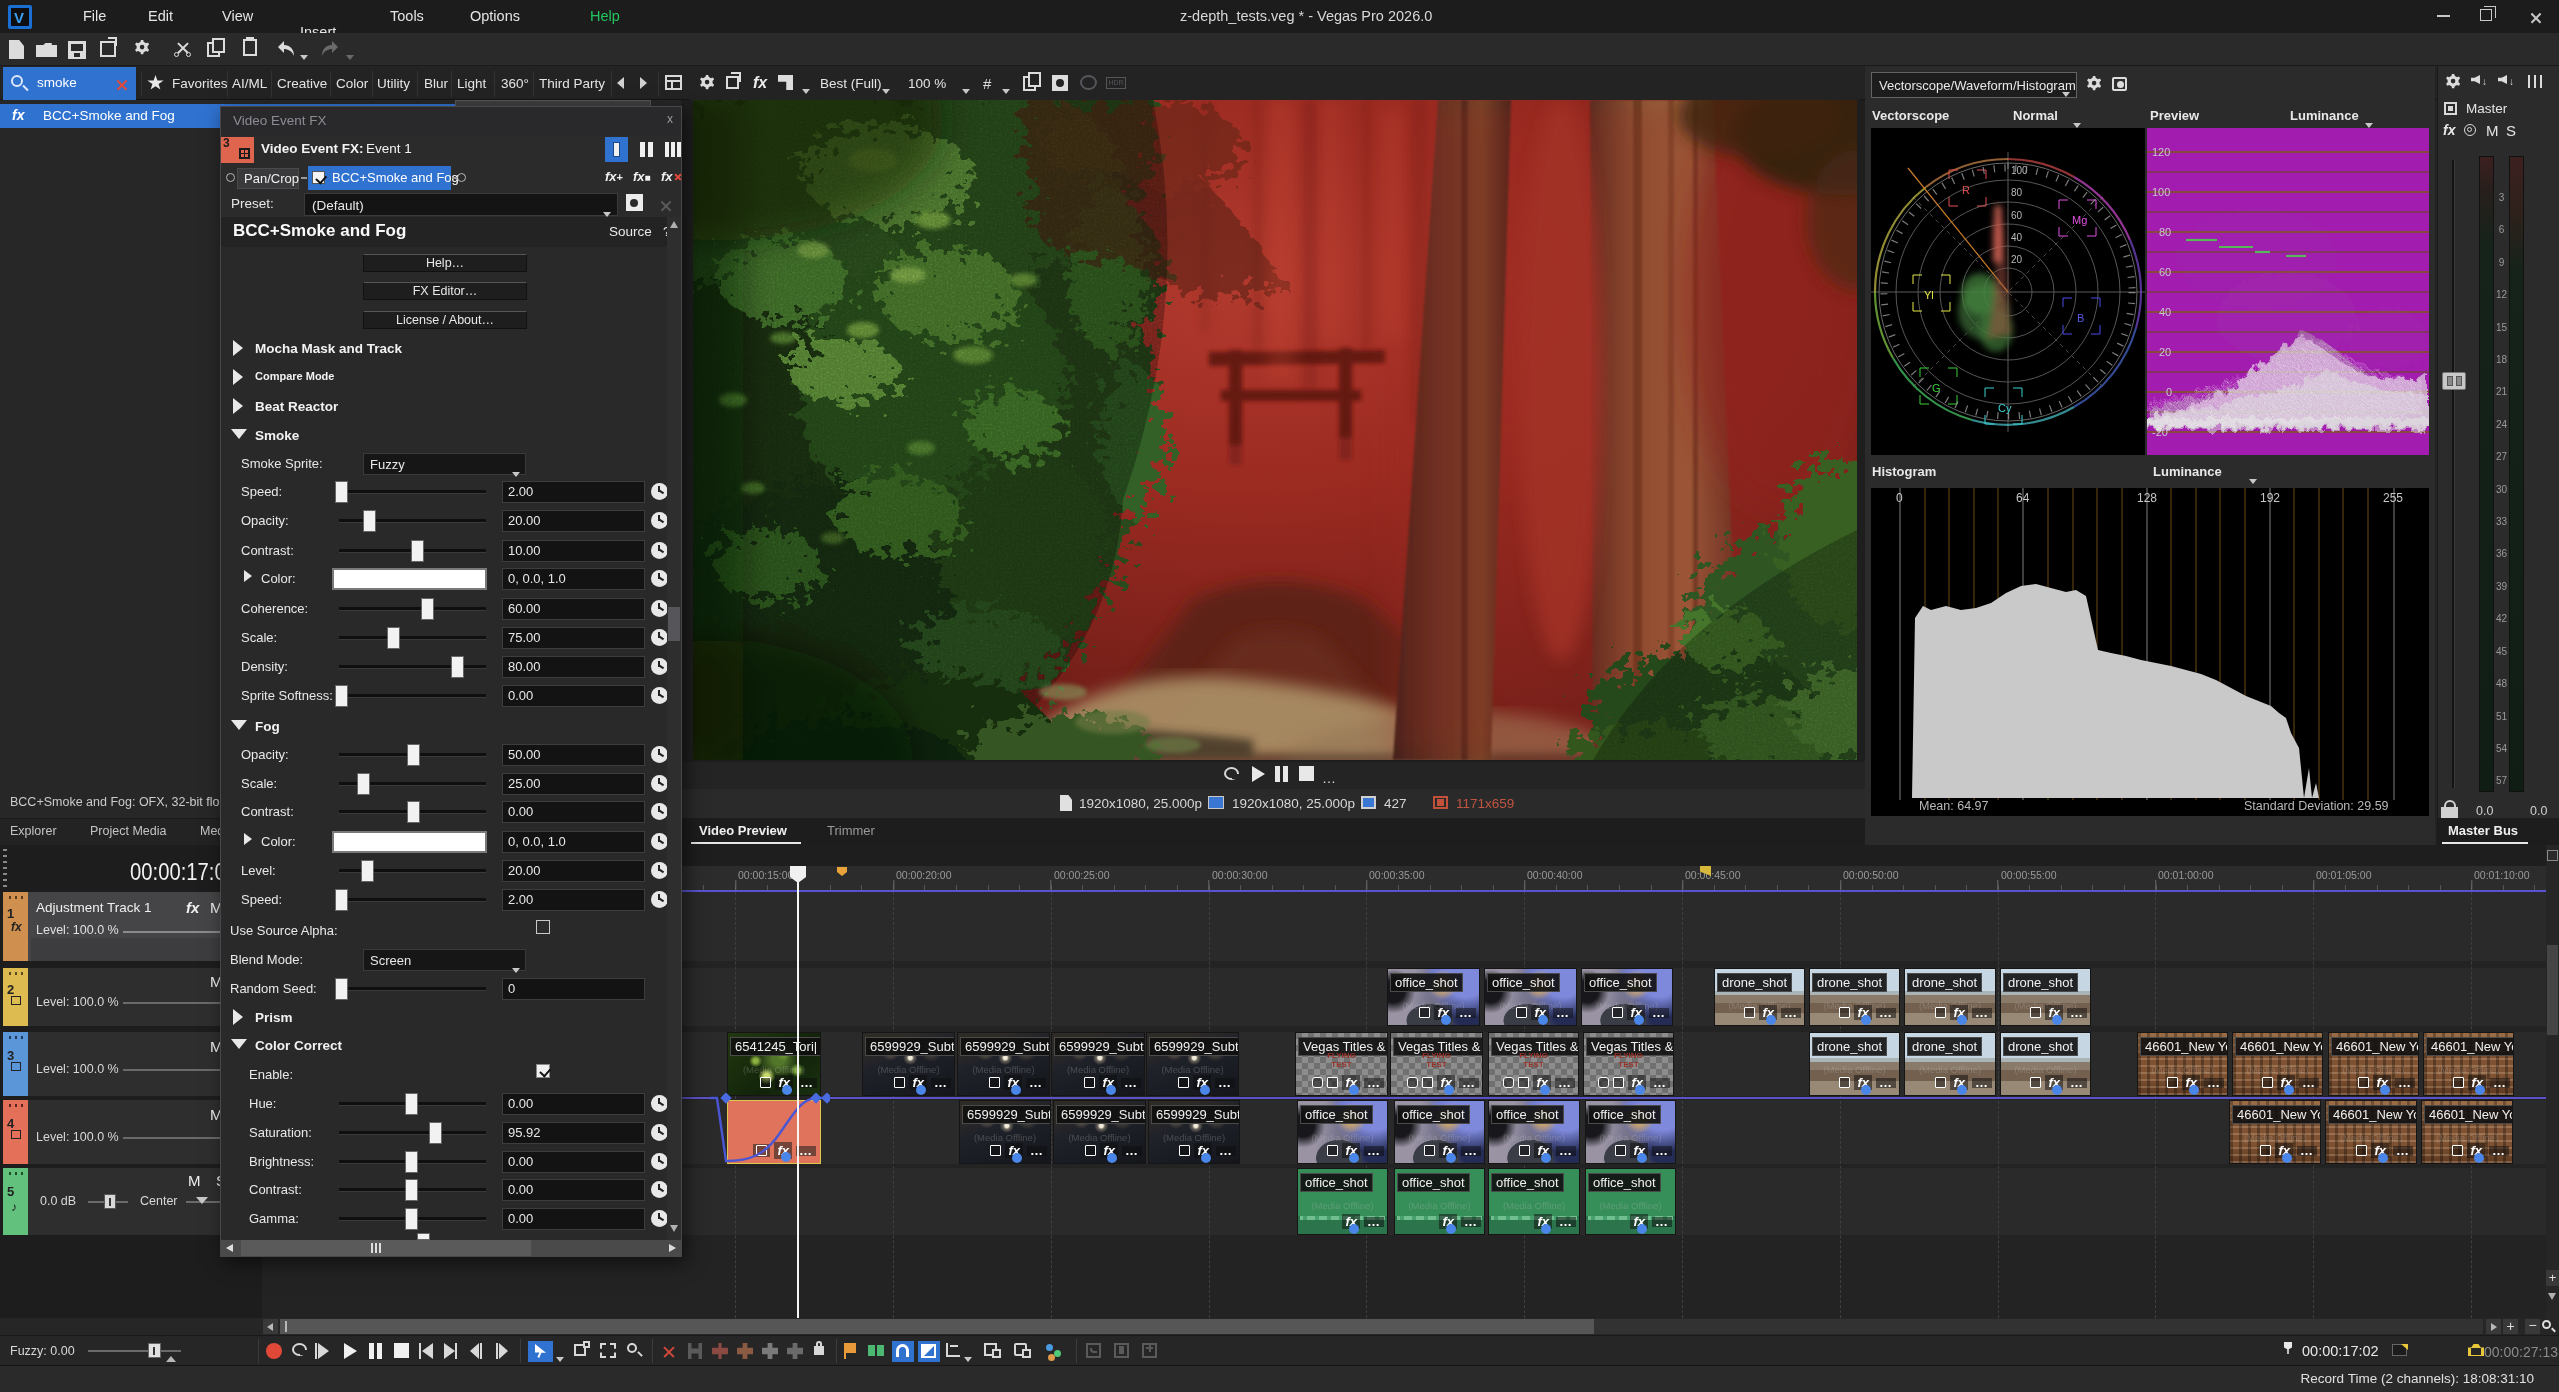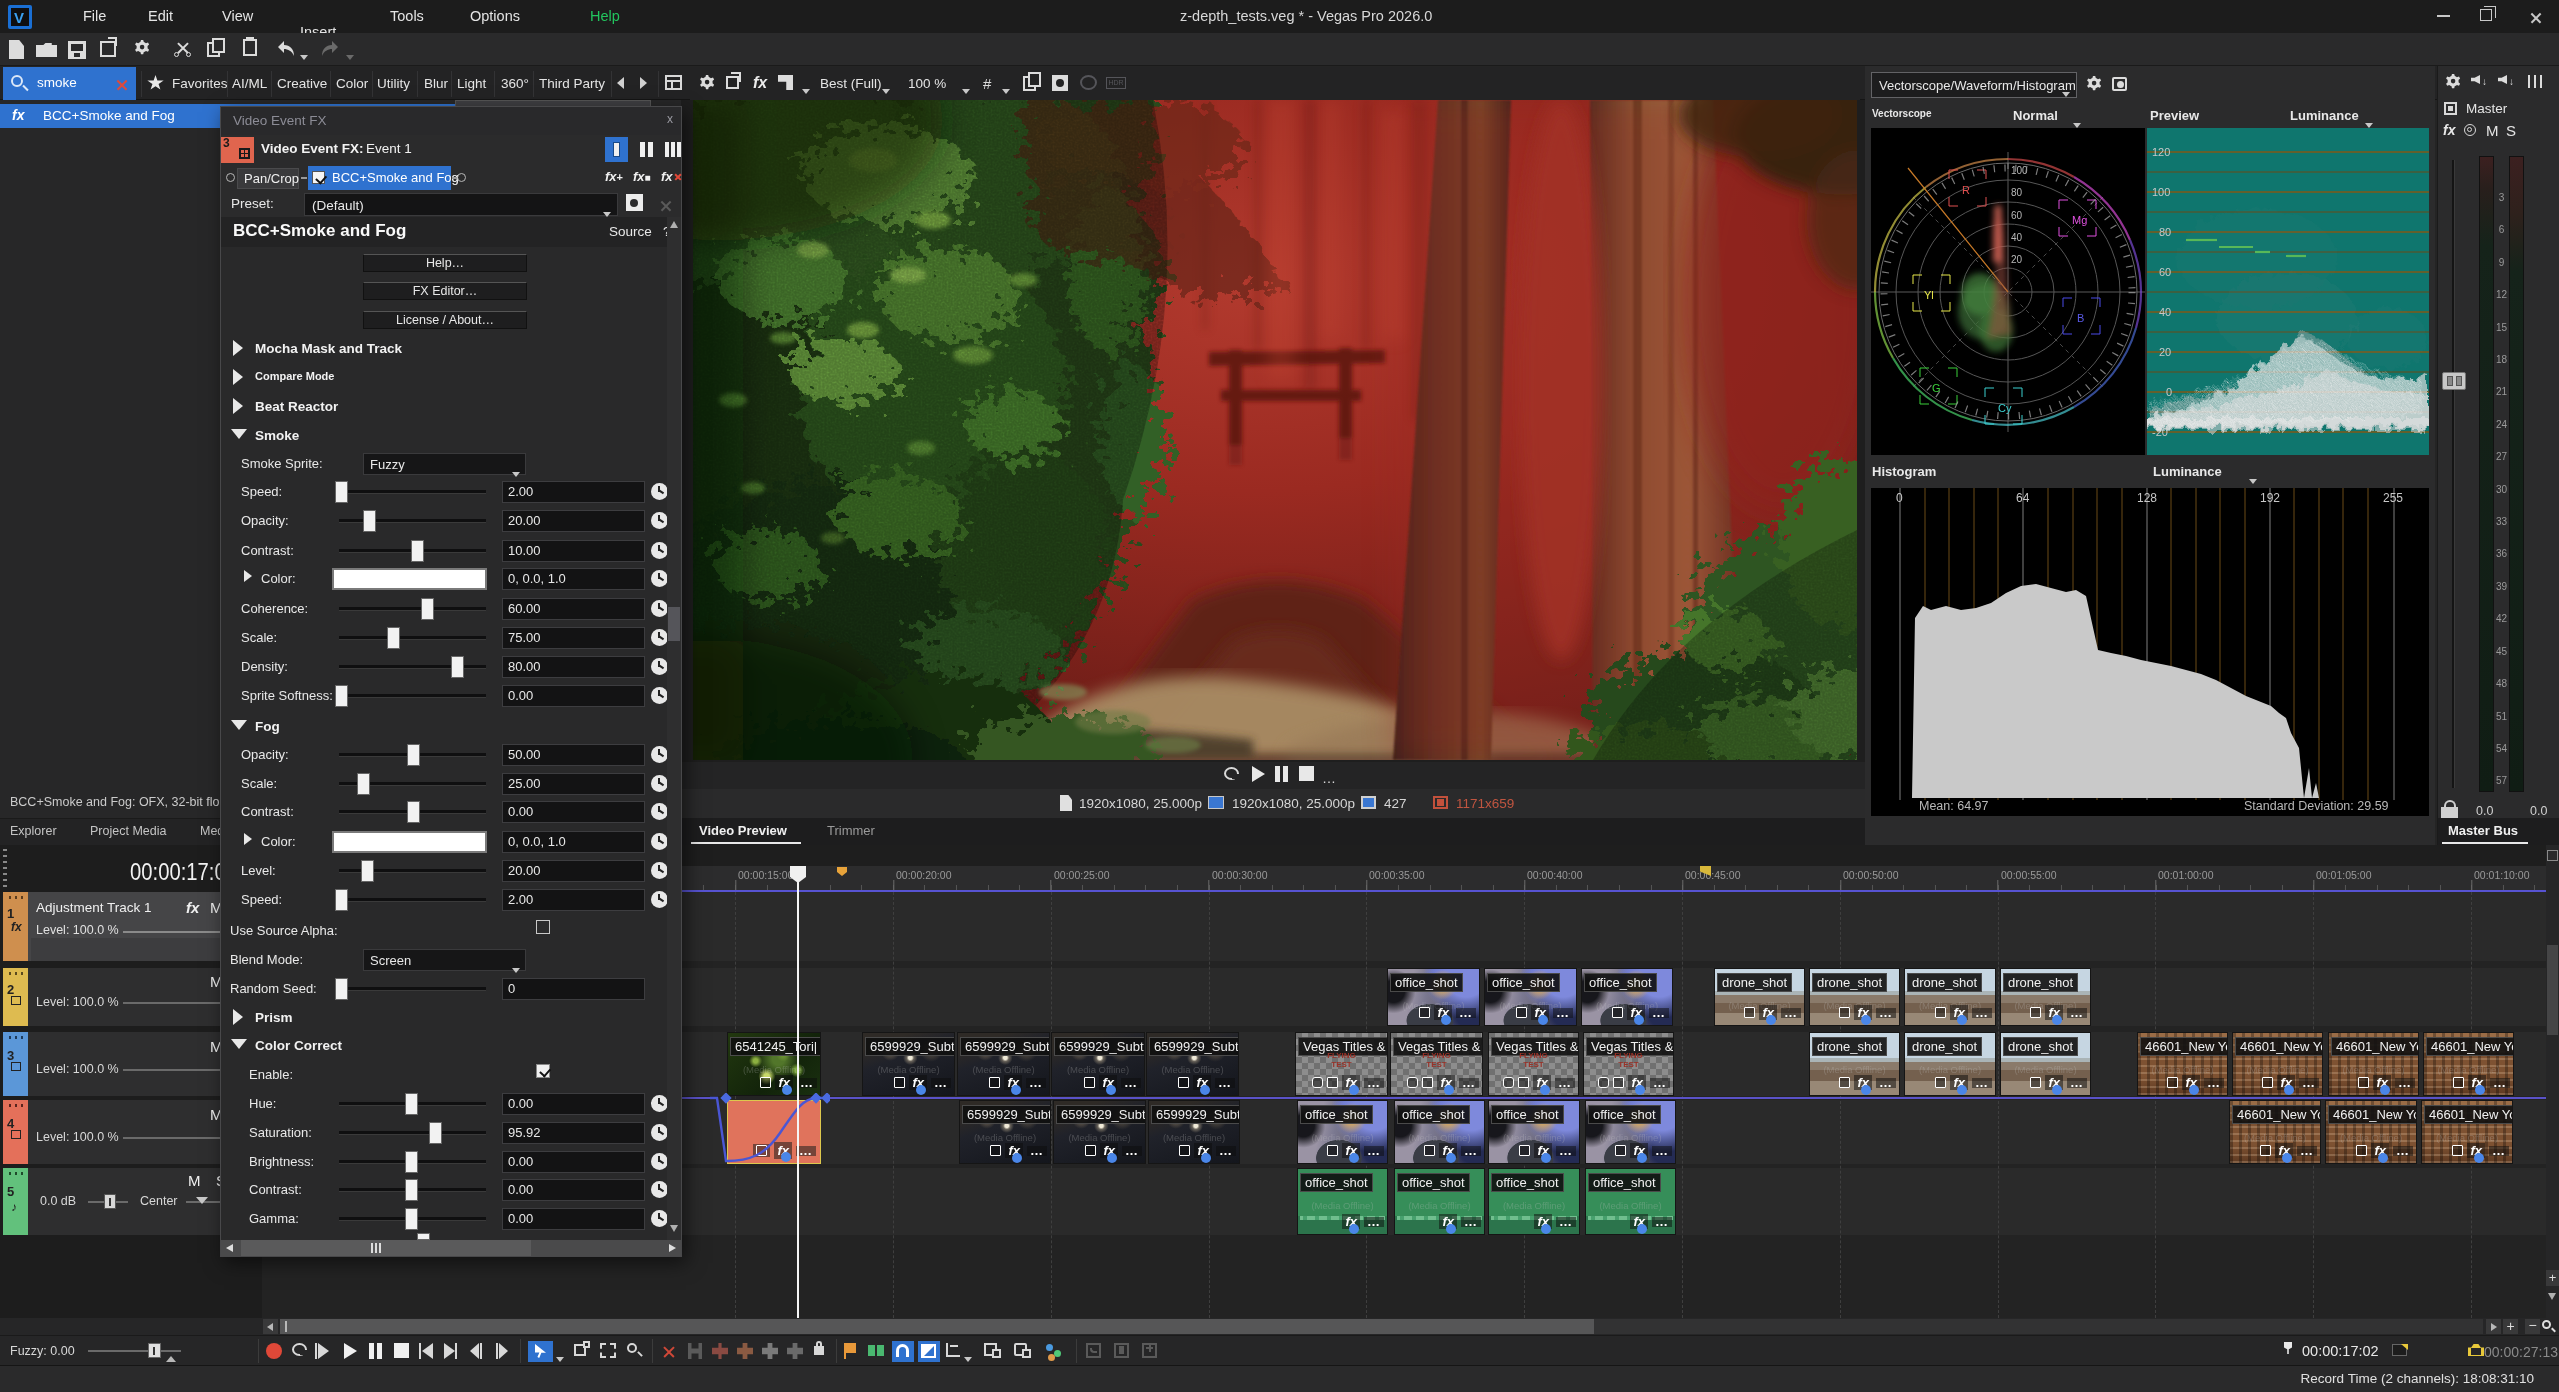--- a/index.html
+++ b/index.html
@@ -378,21 +378,21 @@
     <div class="abs" style="left:7px;top:5px;font-size:13px;color:#e8e8e8">Vectorscope/Waveform/Histogram</div>
     <div class="abs" style="left:190px;top:10px"><div class="caret"></div></div>
   </div>
   <svg class="abs" style="left:220px;top:10px" width="19" height="16">
         <use href="#gear"></use>
       </svg>
   <div class="abs" style="left:247px;top:11px;width:15px;height:14px;border:2px solid #dcdcdc;border-radius:2px"></div>
   <div class="abs" style="left:252px;top:15px;width:7px;height:7px;background:#dcdcdc;border-radius:50%"></div>
 
   <div class="abs" style="left:0;top:36px;width:570px;height:28px;background:#2b2b2c">
-    <div class="abs" style="left:7px;top:6px;font-size:10px;font-weight:bold;color:#e8e8e8">Vectorscope</div>
+    <div class="abs" style="left:7px;top:6px;font-size:13px;font-weight:bold;color:#e8e8e8">Vectorscope</div>
     <div class="abs" style="left:148px;top:6px;font-size:13px;font-weight:bold;color:#e8e8e8">Normal</div>
     <div class="abs" style="left:208px;top:12px"><div class="caret"></div></div>
     <div class="abs" style="left:285px;top:6px;font-size:13px;font-weight:bold;color:#e8e8e8">Preview</div>
     <div class="abs" style="left:425px;top:6px;font-size:13px;font-weight:bold;color:#e8e8e8">Luminance</div>
     <div class="abs" style="left:500px;top:12px"><div class="caret"></div></div>
   </div>
 
   <div class="abs" style="left:6px;top:62px;width:274px;height:327px;background:#000">
     <svg width="274" height="327" viewBox="0 0 274 327">
       <defs>
@@ -473,21 +473,21 @@
           <ellipse cx="-28" cy="2" rx="19" ry="21" fill="#478540" opacity=".7"></ellipse>
           <ellipse cx="-12" cy="38" rx="17" ry="22" fill="#3f7636" opacity=".7"></ellipse>
           <path d="M-20,46 C -12,10 -10,-40 -14,-85 L-7,-86 C -1,-30 -1,10 3,42 Z" fill="#9a4f42" opacity=".55"></path>
           <path d="M-15,-30 L-13,-86 L-7,-87 L-6,-30 Z" fill="#d0685a" opacity=".95"></path>
           <ellipse cx="-10" cy="-55" rx="5" ry="26" fill="#c05a4c" opacity=".75"></ellipse>
         </g>
       </g>
     </svg>
   </div>
 
-  <div class="abs" style="left:282px;top:62px;width:282px;height:327px;background:#0f766e">
+  <div class="abs" style="left:282px;top:62px;width:282px;height:327px;background:#a21caf">
     <svg width="282" height="327" viewBox="0 0 282 327">
       <defs>
             <filter id="wb" x="-10%" y="-10%" width="120%" height="120%">
 <feTurbulence type="fractalNoise" baseFrequency="0.12 0.09" numOctaves="3" seed="11" result="n"></feTurbulence>
 <feDisplacementMap in="SourceGraphic" in2="n" scale="14" result="d"></feDisplacementMap>
 <feGaussianBlur in="d" stdDeviation="0.7"></feGaussianBlur>
             </filter>
 <filter id="wn">
               <feTurbulence type="fractalNoise" baseFrequency="0.9" numOctaves="2" seed="5"></feTurbulence>
 <feColorMatrix type="matrix" values="0 0 0 0 1  0 0 0 0 1  0 0 0 0 1  0.9 0.9 0.9 0 -1.1"></feColorMatrix>

